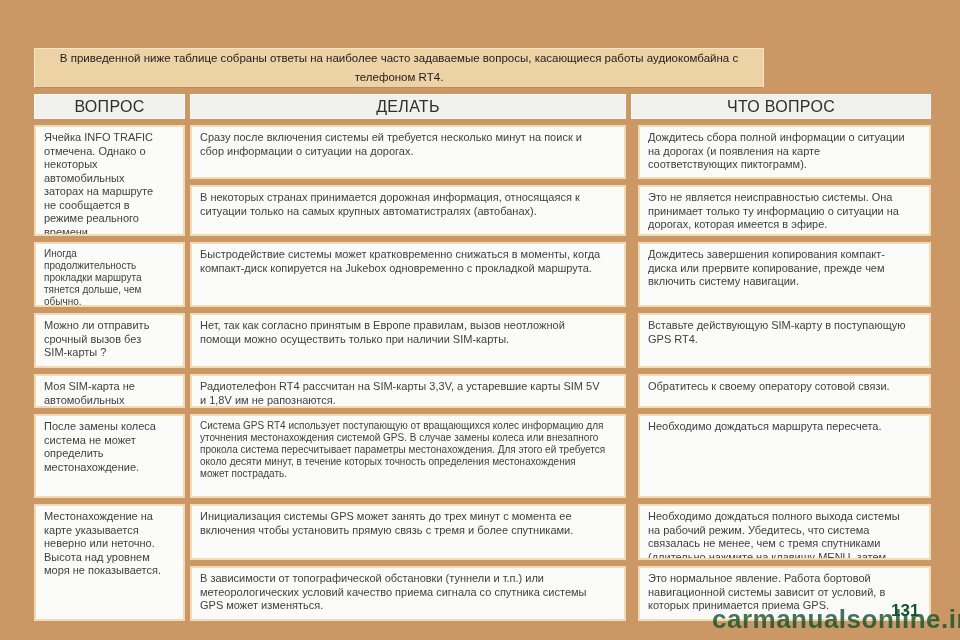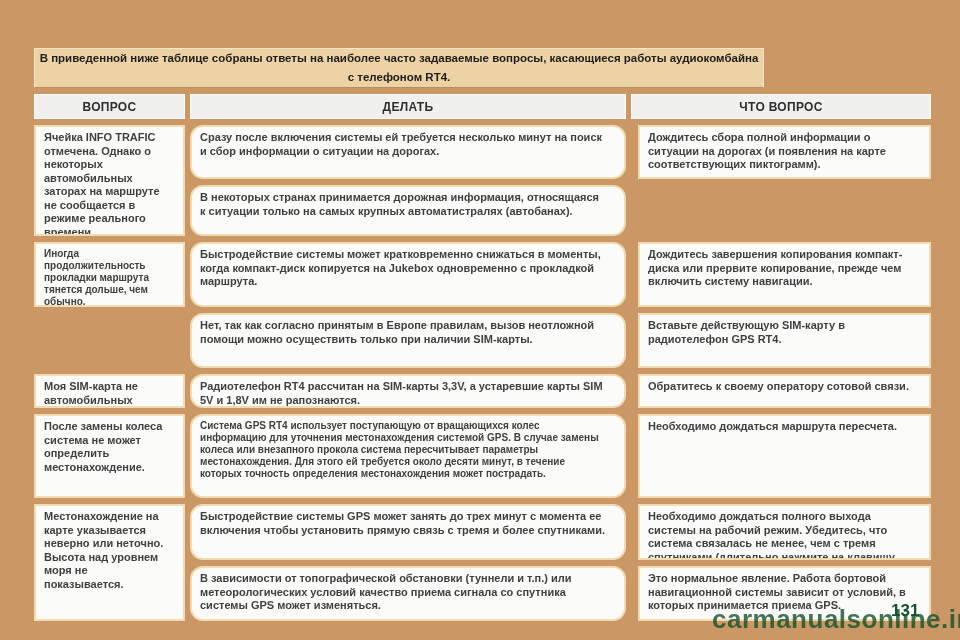--- a/index.html
+++ b/index.html
@@ -8,21 +8,21 @@
     font-family: "Liberation Sans", sans-serif;
     background:#cb9765;
     position:relative;
     overflow:hidden;
   }
   .page {
     position:absolute; left:0; top:0; width:960px; height:640px;
     background:#cb9765;
   }
   .content {
-    position:absolute; left:34px; top:48px; width:730px;font-weight:bold;
+    position:absolute; left:34px; top:48px; width:730px;
   }
   
   .banner {
     width:100%; min-height:21px;
     background:#ecd2a4;
     border:1px solid #f6e6c6;
     border-bottom-color:#b98c58;
     text-align:center;
     font-size:11.5px; line-height:19px;
     color:#1d1d1d;
@@ -33,41 +33,41 @@
     display:grid;
     grid-template-columns:151px 436px 300px;
     column-gap:5px;
     margin-bottom:6px;
   }
   .head-cell {
     height:25px;
     background:#f0f0ee;
     border:1px solid #fbfbfa;
     display:flex; align-items:center; justify-content:center;
-    font-size:12px; color:#2e2e2e;
+    font-size:16px; color:#2e2e2e;
     letter-spacing:.3px;
   }
   
   .faq-grid {
     display:grid;
     grid-template-columns:151px 436px 300px;
     grid-template-rows:54px 51px 65px 55px 34px 84px 56px 55px;
     gap:6px 5px;
   }
   .cell {
     background:#fbfbf9;
     border:2px solid #f0dcb2;
     padding:4px 17px 4px 8px;
     font-size:11px; line-height:13.5px;
     color:#3f3f3f;
     overflow:hidden;
   }
   .cell.small { font-size:10px; line-height:12px; }
   .col1 { grid-column:1; }
-  .col2 { grid-column:2;border-radius:13px; }
+  .col2 { grid-column:2; }
   .col3 { grid-column:3;margin-left:7px; }
   
   .page-number {
     position:absolute; left:891px; top:601px;
     font-size:17px; font-weight:bold; color:#14532d;
     z-index:3;
   }
   .watermark {
     position:absolute; left:712px; top:604px;
     font-size:26px; font-weight:bold;
@@ -90,38 +90,40 @@
       <div class="head-cell">ДЕЛАТЬ</div>
       <div class="head-cell">ЧТО ВОПРОС</div>
     </div>
 
     <div class="faq-grid">
 
       <div class="cell col1" style="grid-row:1/3">Ячейка INFO TRAFIC отмечена. Однако о некоторых автомобильных заторах на маршруте не сообщается в режиме реального времени.</div>
       <div class="cell col2" style="grid-row:1">Сразу после включения системы ей требуется несколько минут на поиск и сбор информации о ситуации на дорогах.</div>
       <div class="cell col3" style="grid-row:1">Дождитесь сбора полной информации о ситуации на дорогах (и появления на карте соответствующих пиктограмм).</div>
       <div class="cell col2" style="grid-row:2">В некоторых странах принимается дорожная информация, относящаяся к ситуации только на самых крупных автоматистралях (автобанах).</div>
+      <div class="cell col3" style="grid-row:2">Это не является неисправностью системы. Она принимает только ту информацию о ситуации на дорогах, которая имеется в эфире.</div>
 
       <div class="cell col1 small" style="grid-row:3">Иногда продолжительность прокладки маршрута тянется дольше, чем обычно.</div>
       <div class="cell col2" style="grid-row:3">Быстродействие системы может кратковременно снижаться в моменты, когда компакт-диск копируется на Jukebox одновременно с прокладкой маршрута.</div>
       <div class="cell col3" style="grid-row:3">Дождитесь завершения копирования компакт-диска или прервите копирование, прежде чем включить систему навигации.</div>
 
+      <div class="cell col1" style="grid-row:4">Можно ли отправить срочный вызов без SIM-карты ?</div>
       <div class="cell col2" style="grid-row:4">Нет, так как согласно принятым в Европе правилам, вызов неотложной помощи можно осуществить только при наличии SIM-карты.</div>
-      <div class="cell col3" style="grid-row:4">Вставьте действующую SIM-карту в радиотелефон GPS RT4.</div>
+      <div class="cell col3" style="grid-row:4">Вставьте действующую SIM-карту в поступающую GPS RT4.</div>
 
       <div class="cell col1" style="grid-row:5">Моя SIM-карта не автомобильных системой.</div>
       <div class="cell col2" style="grid-row:5">Радиотелефон RT4 рассчитан на SIM-карты 3,3V, а устаревшие карты SIM 5V и 1,8V им не рапознаются.</div>
       <div class="cell col3" style="grid-row:5">Обратитесь к своему оператору сотовой связи.</div>
 
       <div class="cell col1" style="grid-row:6">После замены колеса система не может определить местонахождение.</div>
       <div class="cell col2 small" style="grid-row:6">Система GPS RT4 использует поступающую от вращающихся колес информацию для уточнения местонахождения системой GPS. В случае замены колеса или внезапного прокола система пересчитывает параметры местонахождения. Для этого ей требуется около десяти минут, в течение которых точность определения местонахождения может пострадать.</div>
       <div class="cell col3" style="grid-row:6">Необходимо дождаться маршрута пересчета.</div>
 
       <div class="cell col1" style="grid-row:7/9">Местонахождение на карте указывается неверно или неточно. Высота над уровнем моря не показывается.</div>
-      <div class="cell col2" style="grid-row:7">Быстродействие системы GPS может занять до трех минут с момента ее включения чтобы установить прямую связь с тремя и более спутниками.</div>
+      <div class="cell col2" style="grid-row:7">Инициализация системы GPS может занять до трех минут с момента ее включения чтобы установить прямую связь с тремя и более спутниками.</div>
       <div class="cell col3" style="grid-row:7">Необходимо дождаться полного выхода системы на рабочий режим. Убедитесь, что система связалась не менее, чем с тремя спутниками (длительно нажмите на клавишу MENU, затем выберите DIAGNOSTIC RADIOTELEPHONE, а затем COUVERTURE GPS).</div>
       <div class="cell col2" style="grid-row:8">В зависимости от топографической обстановки (туннели и т.п.) или метеорологических условий качество приема сигнала со спутника системы GPS может изменяться.</div>
       <div class="cell col3" style="grid-row:8">Это нормальное явление. Работа бортовой навигационной системы зависит от условий, в которых принимается приема GPS.</div>
     </div>
 
   </div>
 
   <div class="watermark">carmanualsonline.info</div>
   <div class="page-number">131</div>
 </div>

